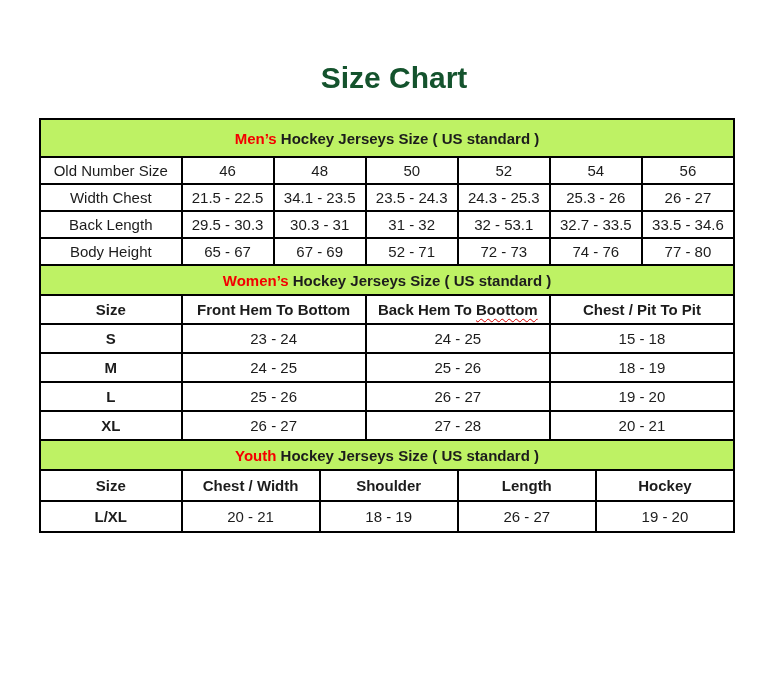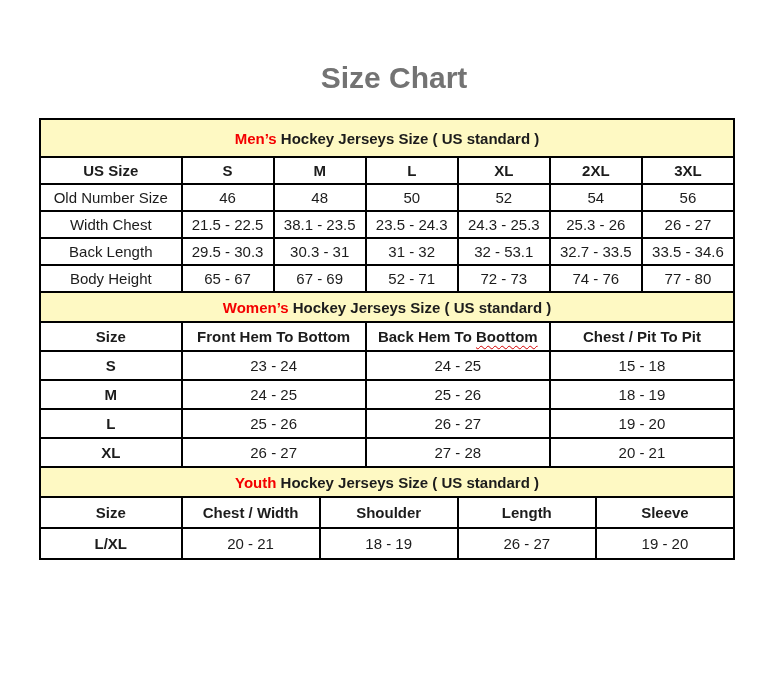--- a/index.html
+++ b/index.html
@@ -12,41 +12,41 @@
     font-family: "Liberation Sans", sans-serif;
   }
   .page { width: 776px; height: 692px; }
   .title {
     padding-top: 60px;
     margin: 0 0 22px 12px;
     text-align: center;
     font-size: 30px;
     line-height: 36px;
     font-weight: bold;
-    color: #737373;
+    color: #14532d;
   }
   table.size-table {
     border-collapse: collapse;
     table-layout: fixed;
     width: 696px;
     margin-left: 39px;
   }
   table.size-table + table.size-table { margin-top: -2px; border-radius: 18px; }
   table.size-table td {
     border: 2px solid #000000;
     text-align: center;
     vertical-align: middle;
     color: #1c1c1c;
     font-size: 15px;
     padding: 0 2px;
     overflow: hidden;
     white-space: nowrap;
   }
   td.section-h {
-    background: #fef9c3;
+    background: #bef264;
     font-weight: bold;
     font-size: 17px;
   }
   #t0 td.section-h { height: 36px; }
   #t1 td.section-h, #t2 td.section-h { height: 28px; }
   .hl { color: #f40000; }
   td.col-h { font-weight: bold; }
   td.b { font-weight: bold; }
   #t0 td.cell { height: 25px; }
   #t1 td.cell { height: 27px; }
@@ -68,42 +68,33 @@
 
   <table class="size-table" id="t0">
     <colgroup>
       <col style="width:20.4%">
       <col span="6" style="width:13.2666%">
     </colgroup>
     <tbody>
       <tr>
         <td colspan="7" class="section-h"><span class="hl">Men’s</span><span> Hockey Jerseys Size ( US standard )</span></td>
       </tr>
-    <tr>
-          <td class="col-h cell">US Size</td>
-          <td class="col-h cell">S</td>
-          <td class="col-h cell">M</td>
-          <td class="col-h cell">L</td>
-          <td class="col-h cell">XL</td>
-          <td class="col-h cell">2XL</td>
-          <td class="col-h cell">3XL</td>
-        </tr>
         <tr>
           <td class="cell">Old Number Size</td>
           <td class="cell">46</td>
           <td class="cell">48</td>
           <td class="cell">50</td>
           <td class="cell">52</td>
           <td class="cell">54</td>
           <td class="cell">56</td>
         </tr>
         <tr>
           <td class="cell">Width Chest</td>
           <td class="cell">21.5 - 22.5</td>
-          <td class="cell">38.1 - 23.5</td>
+          <td class="cell">34.1 - 23.5</td>
           <td class="cell">23.5 - 24.3</td>
           <td class="cell">24.3 - 25.3</td>
           <td class="cell">25.3 - 26</td>
           <td class="cell">26 - 27</td>
         </tr>
         <tr>
           <td class="cell">Back Length</td>
           <td class="cell">29.5 - 30.3</td>
           <td class="cell">30.3 - 31</td>
           <td class="cell">31 - 32</td>
@@ -172,21 +163,21 @@
     </colgroup>
     <tbody>
       <tr>
         <td colspan="5" class="section-h"><span class="hl">Youth</span><span> Hockey Jerseys Size ( US standard )</span></td>
       </tr>
     <tr>
           <td class="col-h cell">Size</td>
           <td class="col-h cell">Chest / Width</td>
           <td class="col-h cell">Shoulder</td>
           <td class="col-h cell">Length</td>
-          <td class="col-h cell">Sleeve</td>
+          <td class="col-h cell">Hockey</td>
         </tr>
         <tr>
           <td class="cell b">L/XL</td>
           <td class="cell">20 - 21</td>
           <td class="cell">18 - 19</td>
           <td class="cell">26 - 27</td>
           <td class="cell">19 - 20</td>
         </tr>
       </tbody>
   </table>

